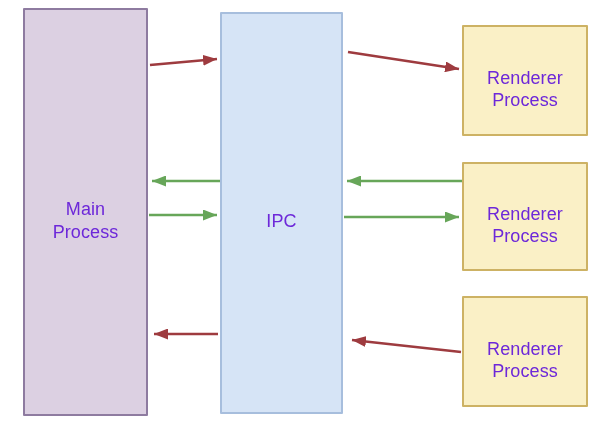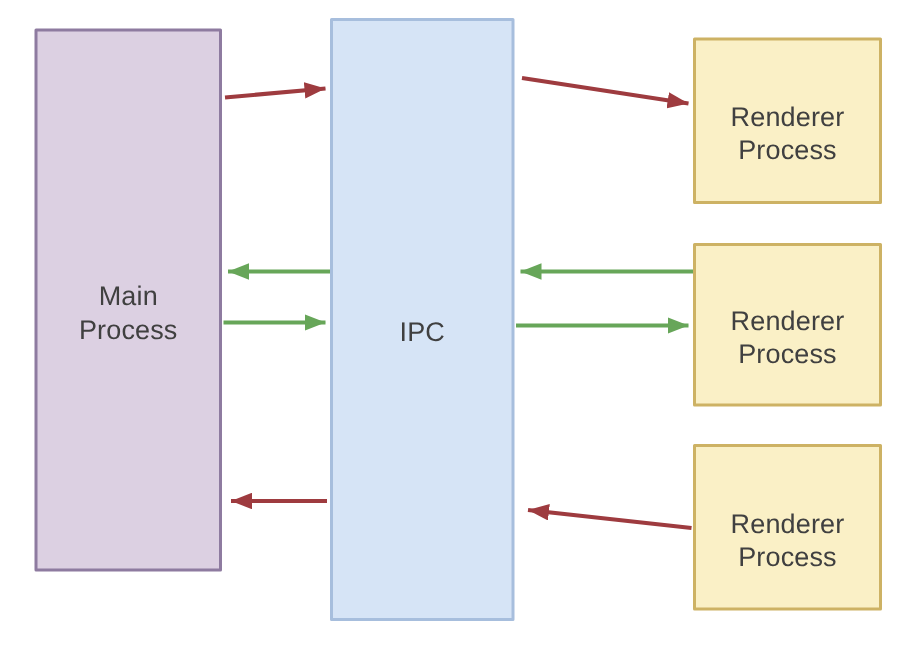--- a/index.html
+++ b/index.html
@@ -26,21 +26,21 @@
     border: 2px solid;
     border-radius: 1px;
     display: flex;
     align-items: center;
     justify-content: center;
     text-align: center;
   }
   .node-label {
     font-size: 18px;
     line-height: 1.25;
-    color: #404040;
+    color: #6d28d9;
     padding: 0 10px;
     letter-spacing: 0.1px;
     margin-top: 17px;
   }
 </style>
 </head>
 <body>
 
 <div class="canvas">
   <svg class="edges" viewBox="0 0 600 434" xmlns="http://www.w3.org/2000/svg">
@@ -55,21 +55,21 @@
   <line x1="150" y1="65" x2="217" y2="59" stroke="#9e3b3f" stroke-width="2.7" marker-end="url(#head-arrow_red)"></line>
       <line x1="348" y1="52" x2="459" y2="69" stroke="#9e3b3f" stroke-width="2.7" marker-end="url(#head-arrow_red)"></line>
       <line x1="220" y1="181" x2="152" y2="181" stroke="#67a659" stroke-width="2.7" marker-end="url(#head-arrow_green)"></line>
       <line x1="462" y1="181" x2="347" y2="181" stroke="#67a659" stroke-width="2.7" marker-end="url(#head-arrow_green)"></line>
       <line x1="149" y1="215" x2="217" y2="215" stroke="#67a659" stroke-width="2.7" marker-end="url(#head-arrow_green)"></line>
       <line x1="344" y1="217" x2="459" y2="217" stroke="#67a659" stroke-width="2.7" marker-end="url(#head-arrow_green)"></line>
       <line x1="218" y1="334" x2="154" y2="334" stroke="#9e3b3f" stroke-width="2.7" marker-end="url(#head-arrow_red)"></line>
       <line x1="461" y1="352" x2="352" y2="340" stroke="#9e3b3f" stroke-width="2.7" marker-end="url(#head-arrow_red)"></line>
     </svg>
   <div style="color: rgb(45, 45, 45);">
-      <div class="node" style="left: 23px; top: 19px; width: 125px; height: 362px; background: rgb(220, 208, 226); border-color: rgb(142, 123, 160);">
+      <div class="node" style="left: 23px; top: 8px; width: 125px; height: 408px; background: rgb(220, 208, 226); border-color: rgb(142, 123, 160);">
         <span class="node-label">Main Process</span>
       </div>
       <div class="node" style="left: 220px; top: 12px; width: 123px; height: 402px; background: rgb(214, 228, 246); border-color: rgb(167, 190, 221);">
         <span class="node-label">IPC</span>
       </div>
       <div class="node" style="left: 462px; top: 25px; width: 126px; height: 111px; background: rgb(250, 240, 198); border-color: rgb(205, 178, 100);">
         <span class="node-label">Renderer Process</span>
       </div>
       <div class="node" style="left: 462px; top: 162px; width: 126px; height: 109px; background: rgb(250, 240, 198); border-color: rgb(205, 178, 100);">
         <span class="node-label">Renderer Process</span>

